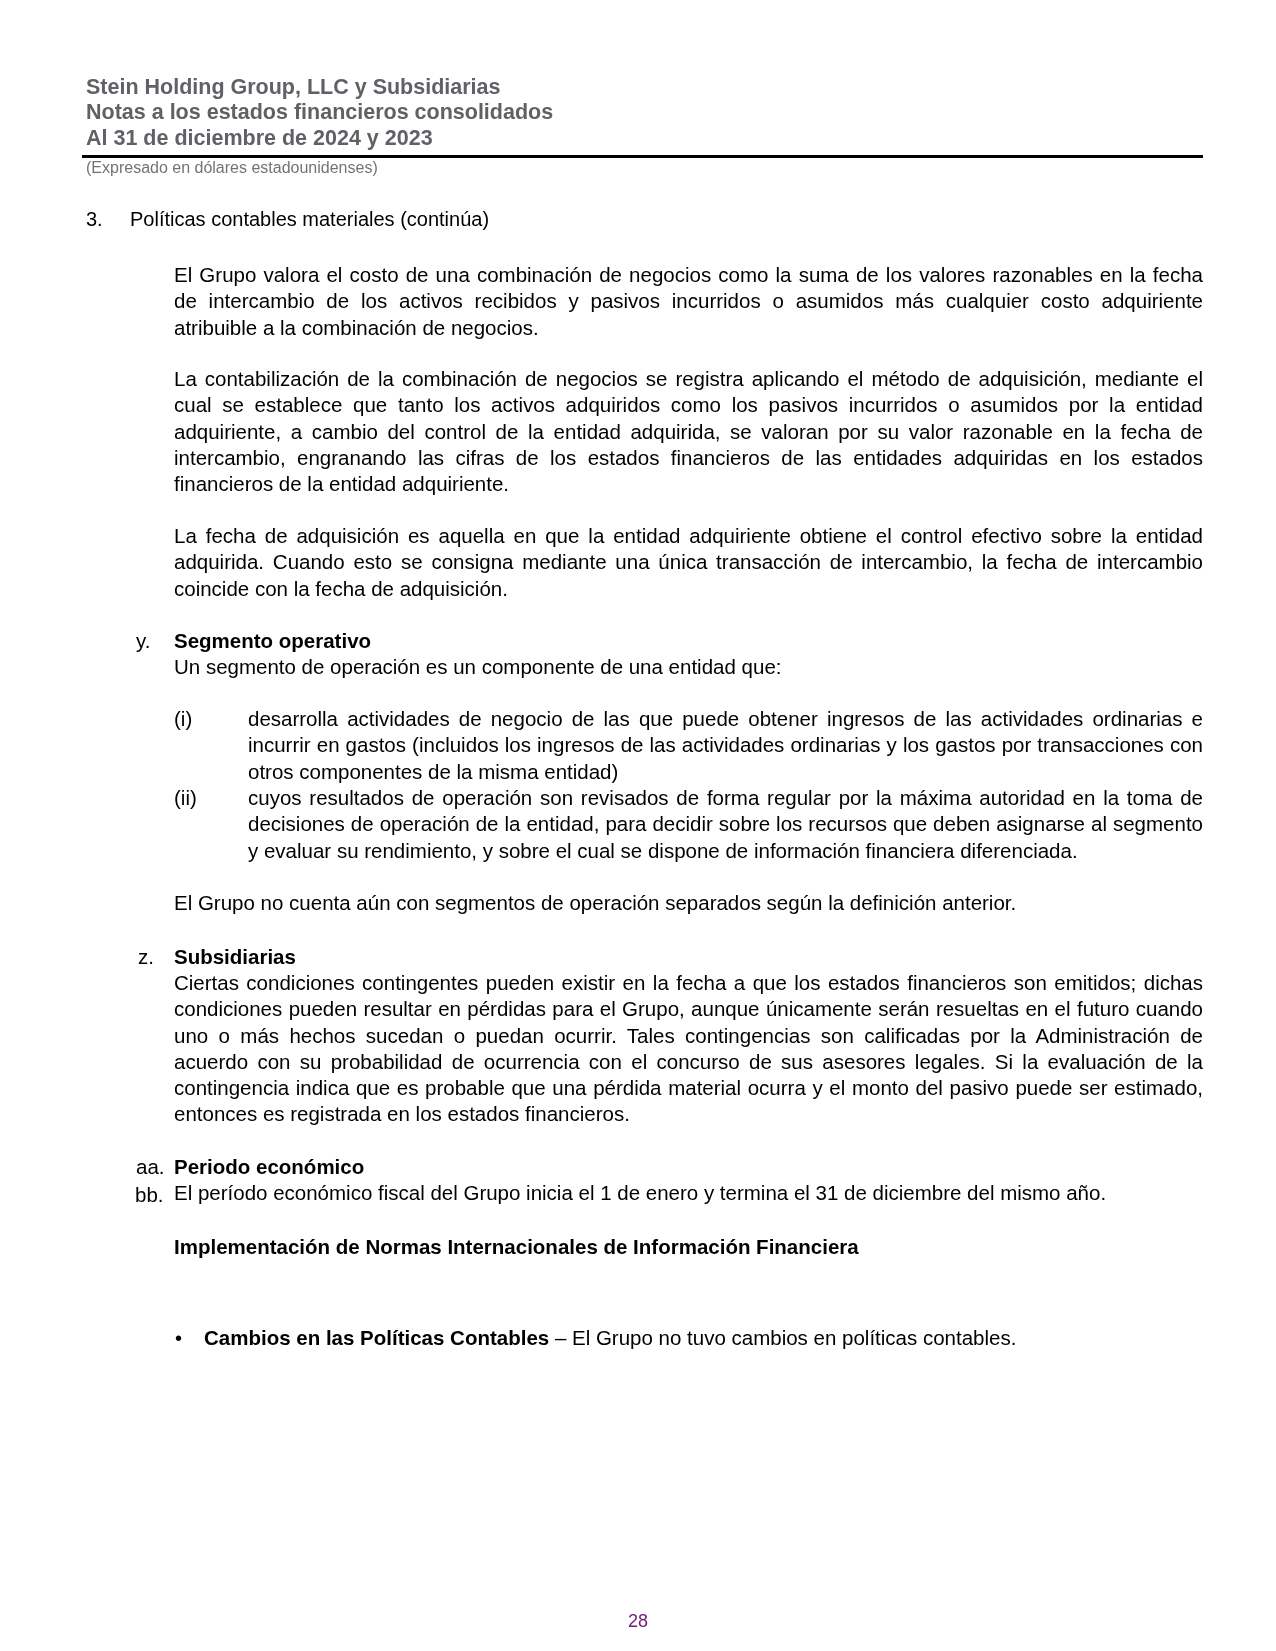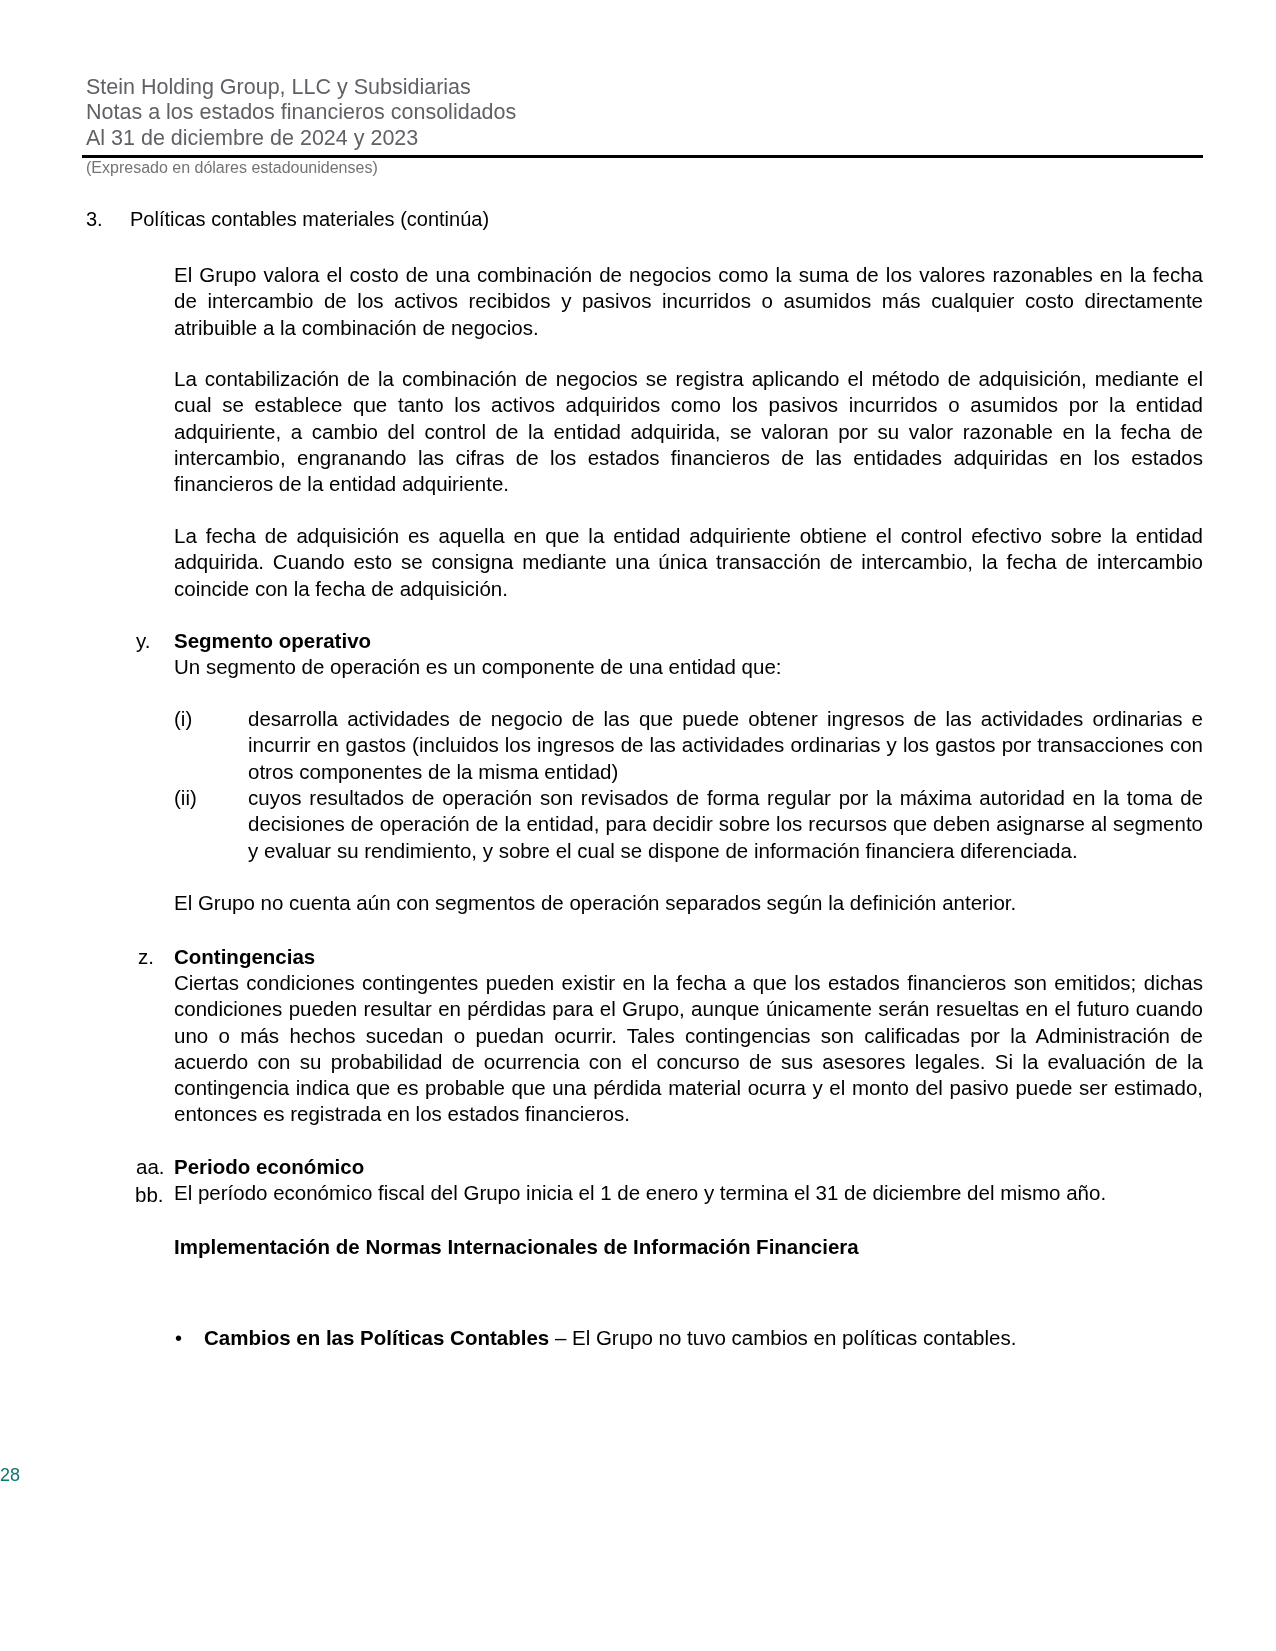--- a/index.html
+++ b/index.html
@@ -1,62 +1,62 @@
 <!DOCTYPE html>
 <html><head>
   <meta charset="utf-8">
   <style>
     html, body { margin: 0; padding: 0; background: #ffffff; }
     body { width: 1276px; height: 1651px; position: relative; overflow: hidden;
       font-family: "Liberation Sans", sans-serif; color: #000; }
-    .hdr { position: absolute; left: 86px; font-weight: normal; color: #5f6166; font-size: 21.5px; line-height: 25px; margin: 0; text-align: right; }
+    .hdr { position: absolute; left: 86px; font-weight: bold; color: #5f6166; font-size: 21.5px; line-height: 25px; margin: 0; text-align: right; }
     .rule { position: absolute; left: 82px; top: 155px; width: 1121px; height: 3px; background: #000; }
     .sub { position: absolute; left: 86px; top: 159px; font-size: 16px; color: #737373; }
     .sec { position: absolute; left: 86px; top: 208px; font-size: 20px; font-weight: normal; }
     .sec .num { display: inline-block; width: 44px; }
     .p { position: absolute; left: 174px; width: 1029px; font-size: 20.5px; line-height: 26.3px; text-align: justify; margin: 0; }
     .lbl { position: absolute; font-size: 20.5px; line-height: 26.3px; }
     .title { position: absolute; left: 174px; font-size: 20.5px; font-weight: bold; line-height: 26.3px; }
     .li-mark { position: absolute; left: 174px; font-size: 20.5px; line-height: 26.3px; }
     .li-text { position: absolute; left: 248px; width: 955px; font-size: 20.5px; line-height: 26.3px; text-align: justify; margin: 0; }
     .bullet { position: absolute; left: 175px; font-size: 20px; line-height: 26px; }
     .bullet-text { position: absolute; left: 204px; font-size: 20.5px; line-height: 26.3px; }
     .bullet-text b { font-weight: bold; }
-    .pagenum { position: absolute; left: 0; width: 1276px; top: 1465px; text-align: left; font-size: 18px; color: #0f766e; }
+    .pagenum { position: absolute; left: 0; width: 1276px; top: 1611px; text-align: center; font-size: 18px; color: #701a75; }
   </style>
 </head>
 <body>
 
 <div class="hdr" style="top:75px">Stein Holding Group, LLC y Subsidiarias</div>
 <div class="hdr" style="top:100px">Notas a los estados financieros consolidados</div>
 <div class="hdr" style="top:126px">Al 31 de diciembre de 2024 y 2023</div>
 <div class="rule"></div>
 <div class="sub">(Expresado en dólares estadounidenses)</div>
 
 <div class="sec">
   <span class="num">3.</span><span>Políticas contables materiales (continúa)</span>
 </div>
 
-<p class="p" style="top:262px">El Grupo valora el costo de una combinación de negocios como la suma de los valores razonables en la fecha de intercambio de los activos recibidos y pasivos incurridos o asumidos más cualquier costo directamente atribuible a la combinación de negocios.</p>
+<p class="p" style="top:262px">El Grupo valora el costo de una combinación de negocios como la suma de los valores razonables en la fecha de intercambio de los activos recibidos y pasivos incurridos o asumidos más cualquier costo adquiriente atribuible a la combinación de negocios.</p>
 <p class="p" style="top:366px">La contabilización de la combinación de negocios se registra aplicando el método de adquisición, mediante el cual se establece que tanto los activos adquiridos como los pasivos incurridos o asumidos por la entidad adquiriente, a cambio del control de la entidad adquirida, se valoran por su valor razonable en la fecha de intercambio, engranando las cifras de los estados financieros de las entidades adquiridas en los estados financieros de la entidad adquiriente.</p>
 <p class="p" style="top:523px">La fecha de adquisición es aquella en que la entidad adquiriente obtiene el control efectivo sobre la entidad adquirida. Cuando esto se consigna mediante una única transacción de intercambio, la fecha de intercambio coincide con la fecha de adquisición.</p>
 
 <div class="lbl" style="left:136px; top:628px">y.</div>
 <div class="title" style="top:628px">Segmento operativo</div>
 <p class="p" style="top:654px">Un segmento de operación es un componente de una entidad que:</p>
 
 <div class="li-mark" style="top:706px">(i)</div>
 <p class="li-text" style="top:706px">desarrolla actividades de negocio de las que puede obtener ingresos de las actividades ordinarias e incurrir en gastos (incluidos los ingresos de las actividades ordinarias y los gastos por transacciones con otros componentes de la misma entidad)</p>
 <div class="li-mark" style="top:785px">(ii)</div>
 <p class="li-text" style="top:785px">cuyos resultados de operación son revisados de forma regular por la máxima autoridad en la toma de decisiones de operación de la entidad, para decidir sobre los recursos que deben asignarse al segmento y evaluar su rendimiento, y sobre el cual se dispone de información financiera diferenciada.</p>
 
 <p class="p" style="top:890px">El Grupo no cuenta aún con segmentos de operación separados según la definición anterior.</p>
 
 <div class="lbl" style="left:138px; top:944px">z.</div>
-<div class="title" style="top:944px">Contingencias</div>
+<div class="title" style="top:944px">Subsidiarias</div>
 <p class="p" style="top:970px">Ciertas condiciones contingentes pueden existir en la fecha a que los estados financieros son emitidos; dichas condiciones pueden resultar en pérdidas para el Grupo, aunque únicamente serán resueltas en el futuro cuando uno o más hechos sucedan o puedan ocurrir. Tales contingencias son calificadas por la Administración de acuerdo con su probabilidad de ocurrencia con el concurso de sus asesores legales. Si la evaluación de la contingencia indica que es probable que una pérdida material ocurra y el monto del pasivo puede ser estimado, entonces es registrada en los estados financieros.</p>
 
 <div class="lbl" style="left:136px; top:1154px">aa.</div>
 <div class="title" style="top:1154px">Periodo económico</div>
 <p class="p" style="top:1180px">El período económico fiscal del Grupo inicia el 1 de enero y termina el 31 de diciembre del mismo año.</p>
 
 <div class="lbl" style="left:135px; top:1182px">bb.</div>
 <div class="title" style="top:1234px">Implementación de Normas Internacionales de Información Financiera</div>
 
 <div class="bullet" style="top:1325px">•</div>

